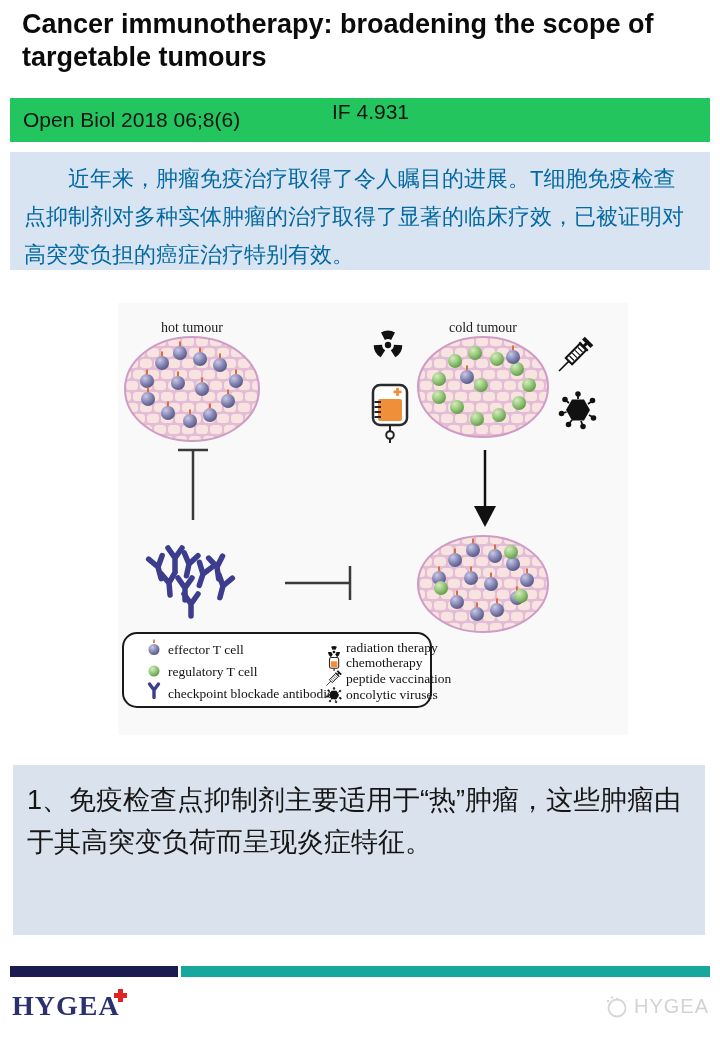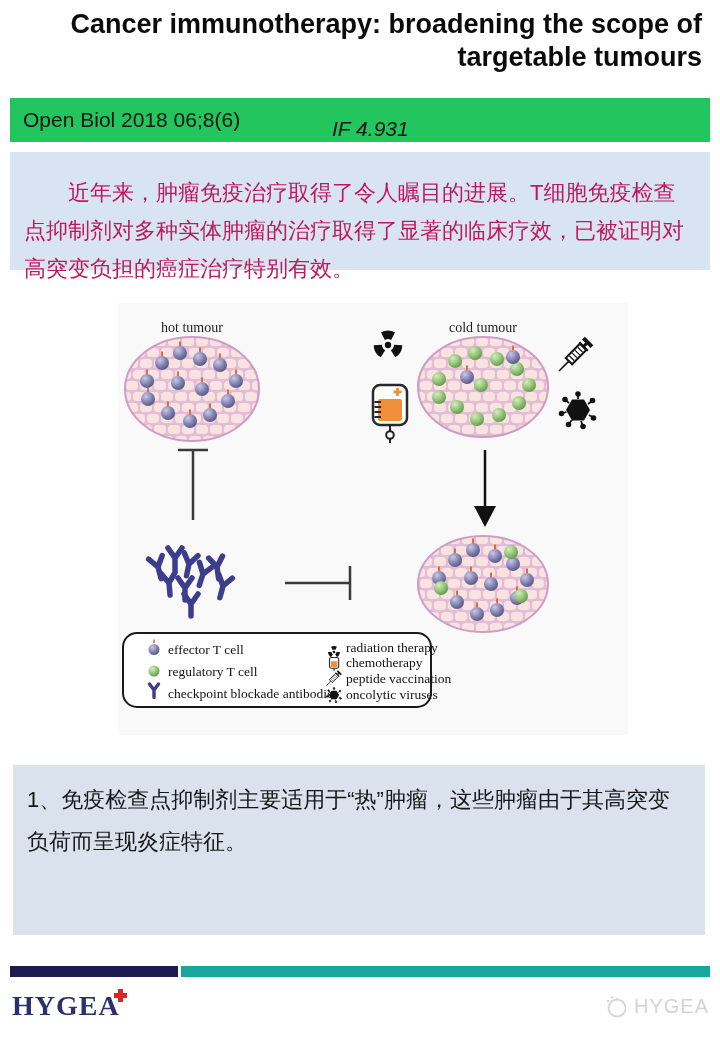--- a/index.html
+++ b/index.html
@@ -4,43 +4,42 @@
 <style>
   html,body{margin:0;padding:0;}
   body{
     width:720px;height:1040px;position:relative;background:#ffffff;
     font-family:"Liberation Sans",sans-serif;overflow:hidden;color:#111;
   }
   .title{
     position:absolute;left:22px;top:8px;width:680px;
     font-size:27px;font-weight:700;line-height:33px;color:#0b0b0b;
     letter-spacing:0px;
-    text-align:right;
   }
   .journal-bar{
     position:absolute;left:10px;top:98px;width:700px;height:44px;
     background:#22c55e;font-size:21px;color:#141414;
   }
   .journal-bar .citation{position:absolute;left:13px;top:10px;}
-  .journal-bar .impact{position:absolute;left:322px;top:19px;font-style:italic;}
+  .journal-bar .impact{position:absolute;left:322px;top:2px;}
   .abstract{
     position:absolute;left:10px;top:152px;width:700px;height:118px;
-    background:#d9e4f2;box-sizing:border-box;padding:22px 14px 0 14px;
-    font-size:22px;line-height:38px;color:#be185d;
+    background:#d9e4f2;box-sizing:border-box;padding:8px 14px 0 14px;
+    font-size:22px;line-height:38px;color:#0369a1;
   }
   .abstract p{margin:0;text-indent:2em;}
   .figure{
     position:absolute;left:118px;top:303px;width:510px;height:432px;
     background:#faf9f9;
     text-decoration:underline;
   }
   .keypoints{
     position:absolute;left:13px;top:765px;width:692px;height:170px;
     background:#d9e2ed;box-sizing:border-box;padding:14px 14px 0 14px;
-    font-size:22px;line-height:42px;color:#161616;
+    font-size:27px;line-height:42px;color:#161616;
   }
   .keypoints p{margin:0;}
   .bar-navy{position:absolute;left:10px;top:966px;width:168px;height:11px;background:#1b1b50;}
   .bar-teal{position:absolute;left:181px;top:966px;width:529px;height:11px;background:#18a79c;}
   .logo{
     position:absolute;left:12px;top:990px;
     font-family:"Liberation Serif",serif;font-weight:700;font-size:28px;
     color:#2a3170;letter-spacing:1px;
   }
   .logo-cross{

